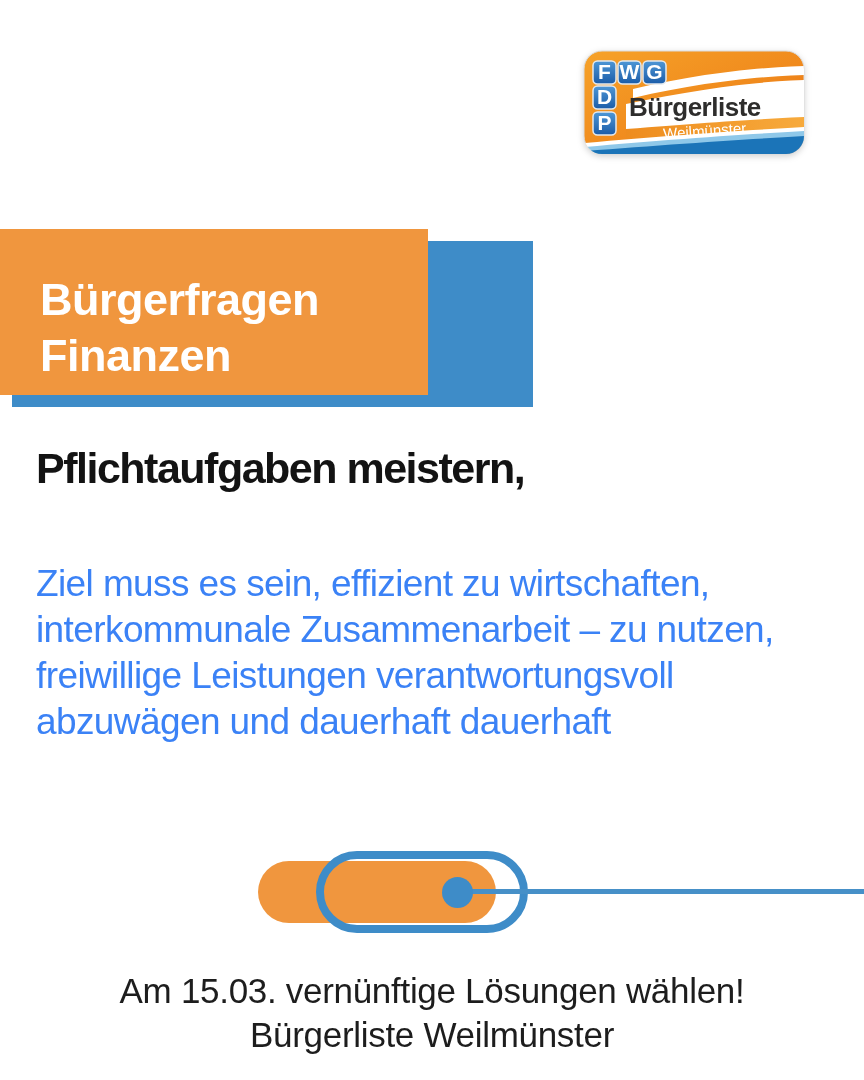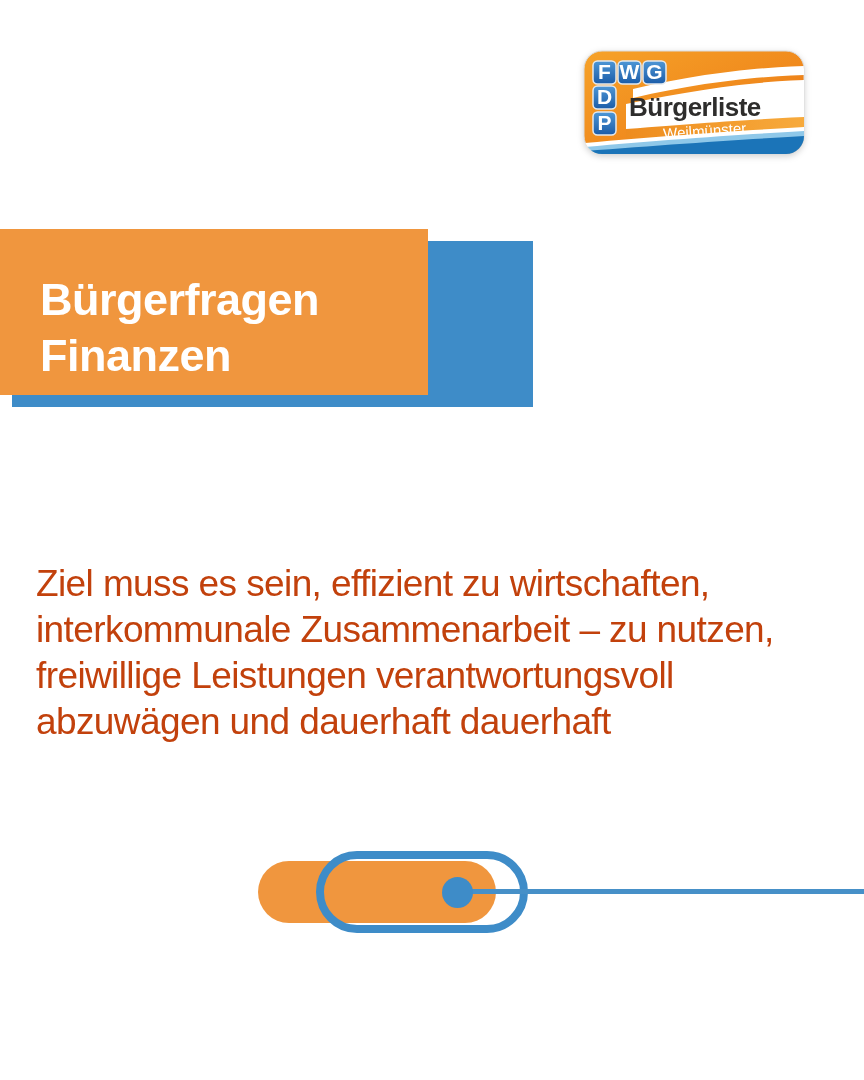--- a/index.html
+++ b/index.html
@@ -19,21 +19,21 @@
   .banner{position:absolute;left:0;top:229px;width:428px;height:166px;background:#F0963E;
     box-sizing:border-box;padding:43px 0 0 40px;}
   .banner-line{display:block;font-size:45px;line-height:56px;font-weight:bold;color:#ffffff;
     letter-spacing:-0.5px;white-space:nowrap;}
   
   .heading{position:absolute;left:36px;top:440px;}
   .heading-line{display:block;font-size:43px;line-height:57px;font-weight:bold;color:#131313;
     letter-spacing:-1.5px;white-space:nowrap;}
   
   .bodytext{position:absolute;left:36px;top:561px;}
-  .body-line{display:block;font-size:37px;line-height:46px;font-weight:normal;color:#c2410c;
+  .body-line{display:block;font-size:37px;line-height:46px;font-weight:normal;color:#3b82f6;
     letter-spacing:-0.6px;white-space:nowrap;}
   
   .pill-orange{position:absolute;left:258px;top:861px;width:238px;height:62px;border-radius:32px;
     background:#F0963E;}
   .pill-ring{position:absolute;left:316px;top:851px;width:212px;height:82px;border-radius:42px;
     border:8px solid #3E8CC8;box-sizing:border-box;background:transparent;}
   .divider-line{position:absolute;left:460px;top:889px;width:404px;height:5px;background:#4690C8;}
   .divider-dot{position:absolute;left:442px;top:877px;width:31px;height:31px;border-radius:50%;
     background:#3E8CC8;}
   
@@ -92,28 +92,33 @@
     <text class="location-text" x="244" y="172" transform="rotate(-4 244 172)">Weilmünster</text>
   </svg>
 
   <div class="banner-shadow"></div>
   <div class="banner">
     <span class="banner-line">Bürgerfragen</span>
     <span class="banner-line">Finanzen</span>
   </div>
 
   <div class="heading">
+    <span class="heading-line">Pflichtaufgaben meistern,</span>
   </div>
 
   <div class="bodytext">
     <span class="body-line">Ziel muss es sein, effizient zu wirtschaften,</span>
     <span class="body-line">interkommunale Zusammenarbeit – zu nutzen,</span>
     <span class="body-line">freiwillige Leistungen verantwortungsvoll</span>
     <span class="body-line">abzuwägen und dauerhaft dauerhaft</span>
   </div>
 
   <div class="pill-orange"></div>
   <div class="pill-ring"></div>
   <div class="divider-line"></div>
   <div class="divider-dot"></div>
 
+  <div class="footer">
+    <span class="footer-line">Am 15.03. vernünftige Lösungen wählen!</span>
+    <span class="footer-line">Bürgerliste Weilmünster</span>
+  </div>
 
 </div>
 
 </body></html>

